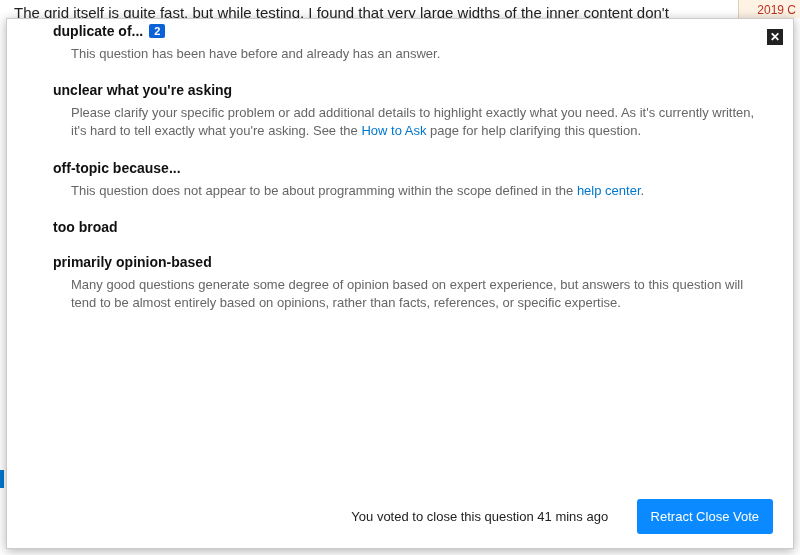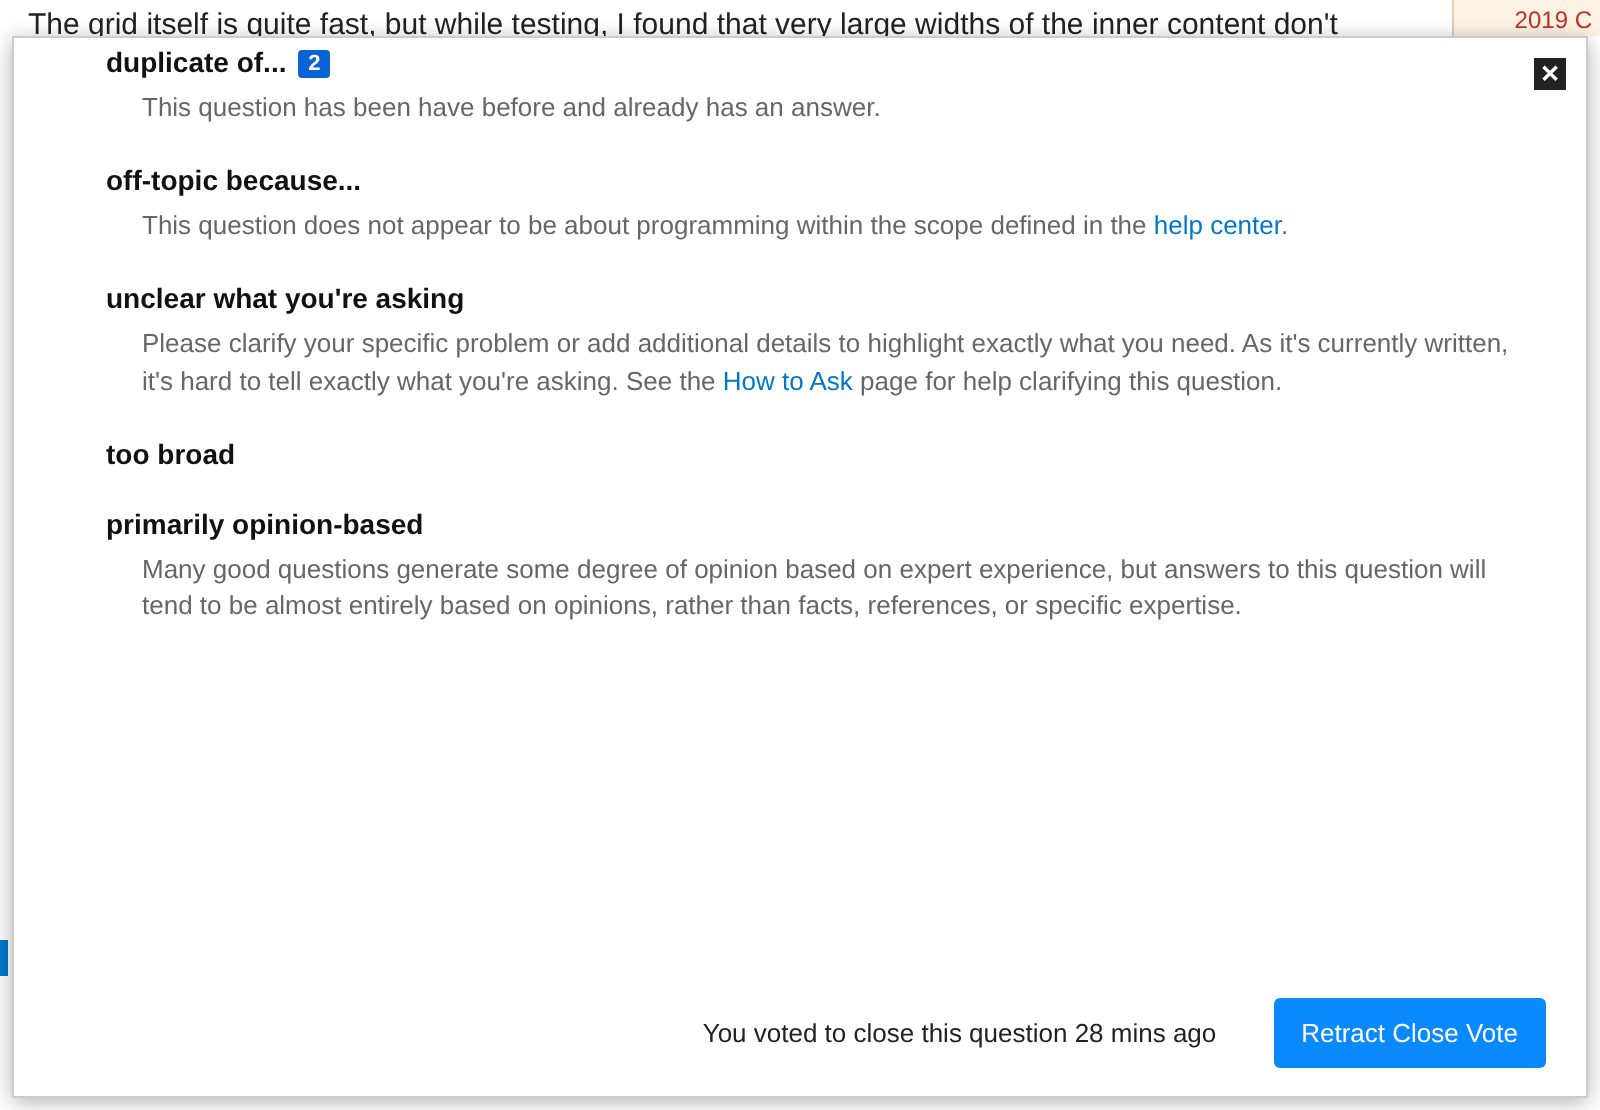--- a/index.html
+++ b/index.html
@@ -17,21 +17,21 @@
       left: 0;
       color: #222;
       font-size: 15px;
       padding: 2px 14px;
       line-height: 1.4;
     }
     .bg-right {
       position: absolute;
       top: 0;
       right: 0;
-      width: 74px;
+      width: 62px;
       height: 18px;
       background: #fdf2e4;
       border-left: 1px solid #e0d0b0;
       color: #bb3322;
       font-size: 12px;
       text-align: right;
       padding: 3px 4px 0 0;
       white-space: nowrap;
     }
     .modal {
@@ -144,33 +144,33 @@
 
 <div class="modal">
   <div class="close">✕</div>
 
   <div class="reasons" id="reasons-container">
       <div class="reason">
         <div class="reason-title">duplicate of... <span class="badge">2</span></div>
         <div class="reason-desc">This question has been have before and already has an answer.</div>
       </div>
       <div class="reason">
+        <div class="reason-title">unclear what you're asking</div>
+        <div class="reason-desc">Please clarify your specific problem or add additional details to highlight exactly what you need. As it's currently written, it's hard to tell exactly what you're asking. See the <a>How to Ask</a> page for help clarifying this question.</div>
+      </div>
+      <div class="reason">
         <div class="reason-title">off-topic because...</div>
         <div class="reason-desc">This question does not appear to be about programming within the scope defined in the <a>help center</a>.</div>
-      </div>
-      <div class="reason">
-        <div class="reason-title">unclear what you're asking</div>
-        <div class="reason-desc">Please clarify your specific problem or add additional details to highlight exactly what you need. As it's currently written, it's hard to tell exactly what you're asking. See the <a>How to Ask</a> page for help clarifying this question.</div>
       </div>
       <div class="reason">
         <div class="reason-title">too broad</div>
       </div>
       <div class="reason">
         <div class="reason-title">primarily opinion-based</div>
         <div class="reason-desc">Many good questions generate some degree of opinion based on expert experience, but answers to this question will tend to be almost entirely based on opinions, rather than facts, references, or specific expertise.</div>
       </div>
     </div>
 
   <div class="footer">
-    <span class="footer-text">You voted to close this question 28 mins ago</span>
+    <span class="footer-text">You voted to close this question 41 mins ago</span>
     <button class="retract-btn">Retract Close Vote</button>
   </div>
 </div>
 
 </body></html>

